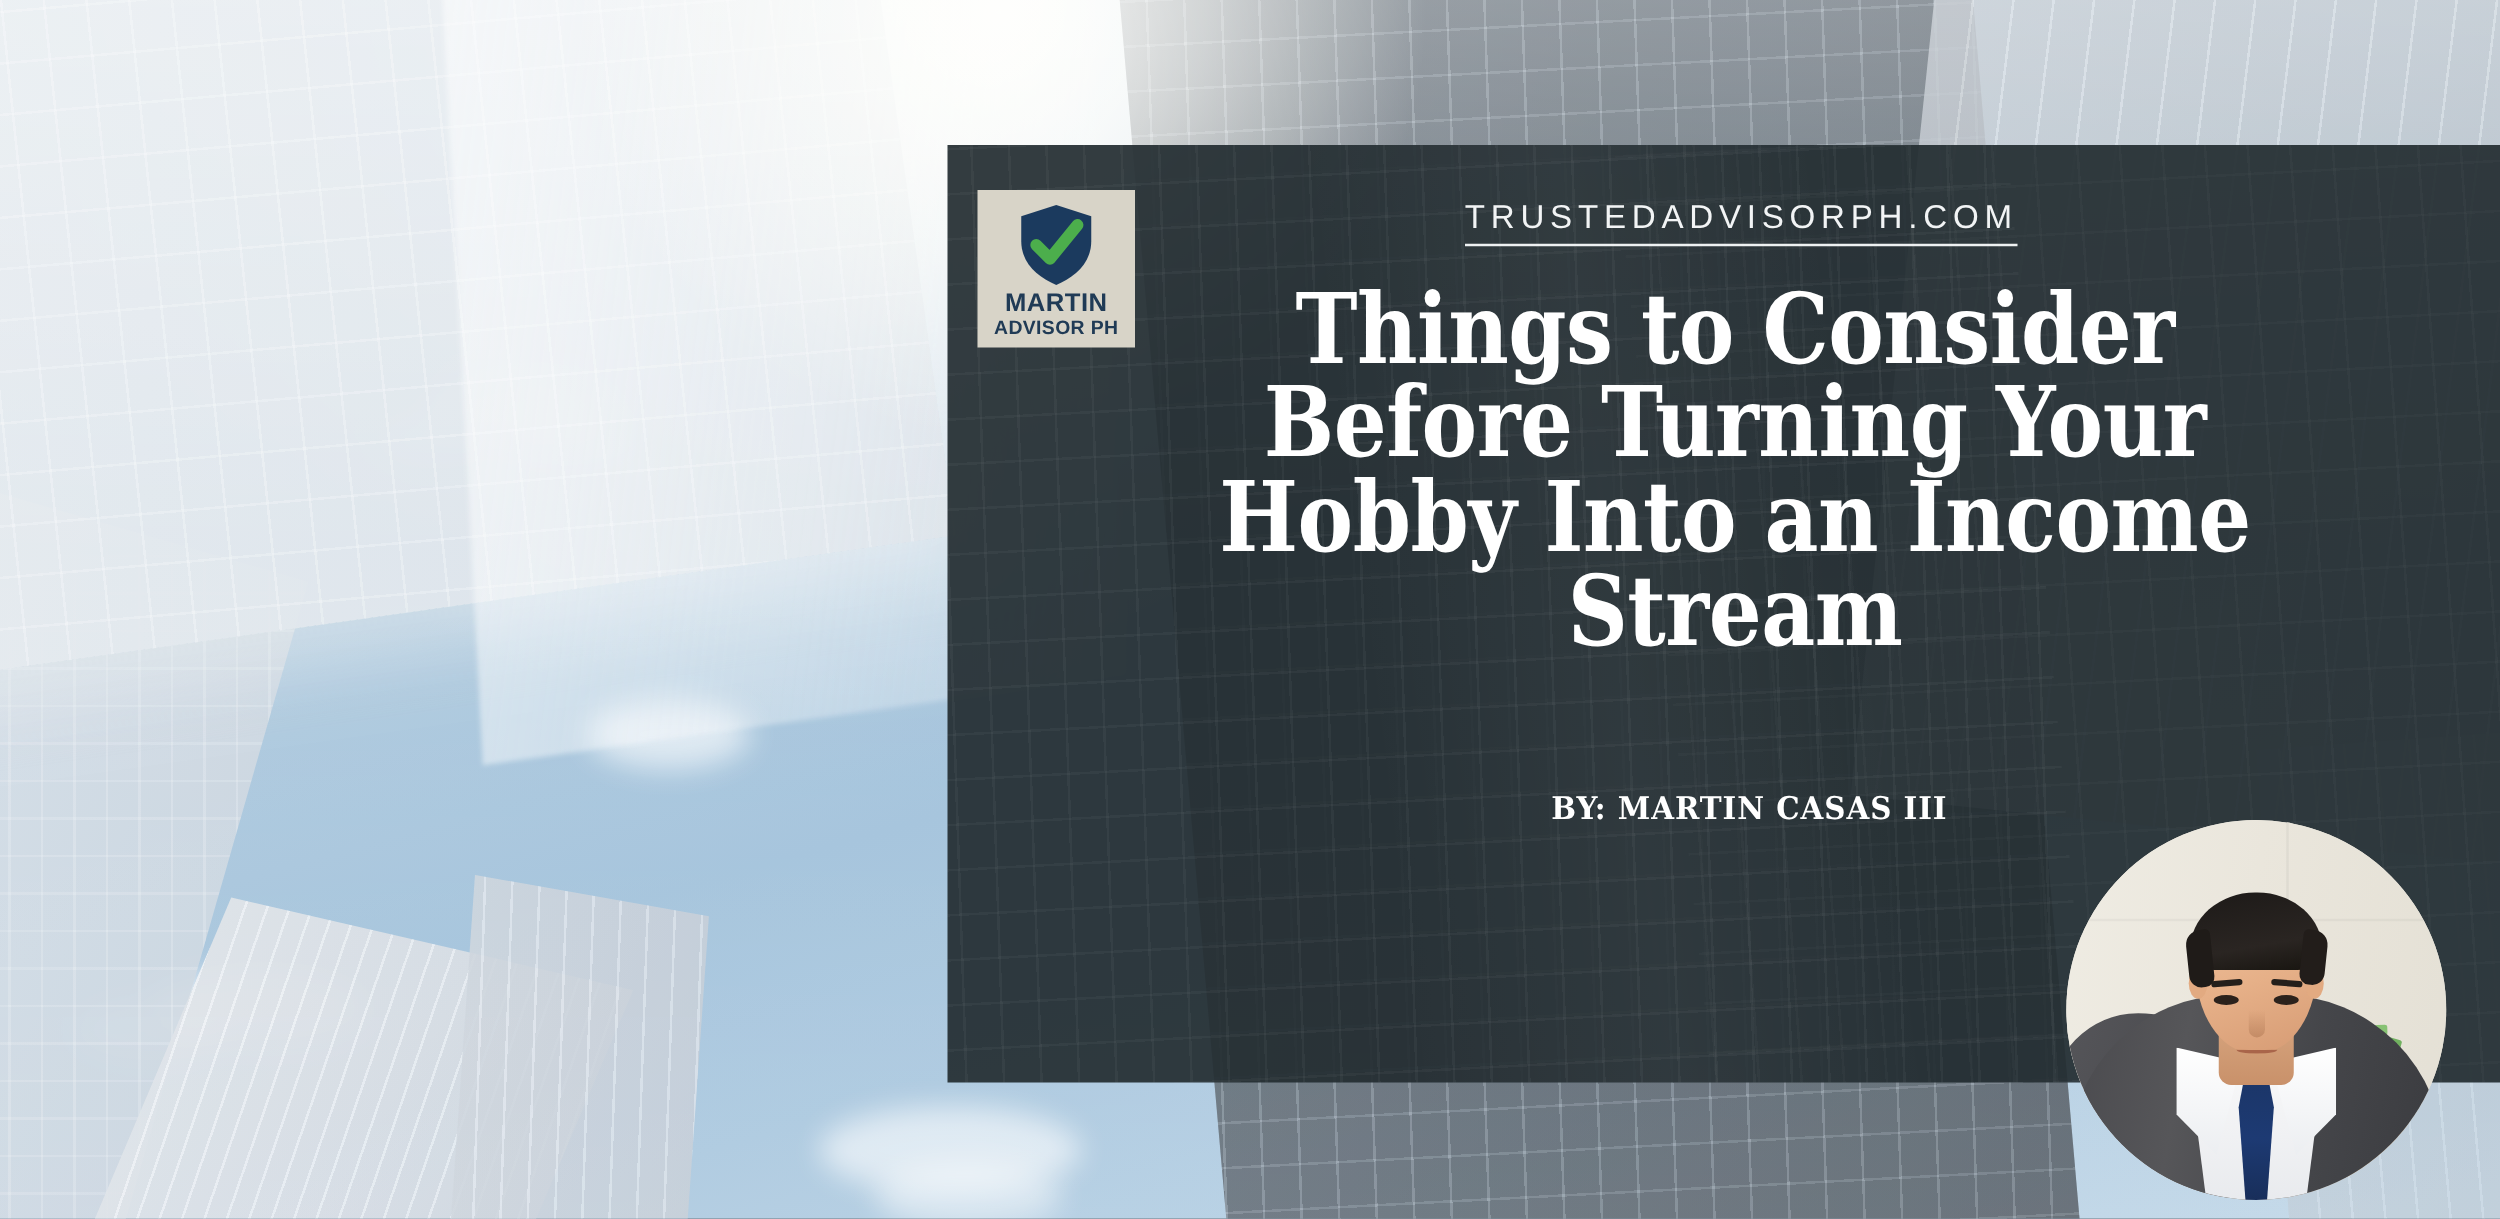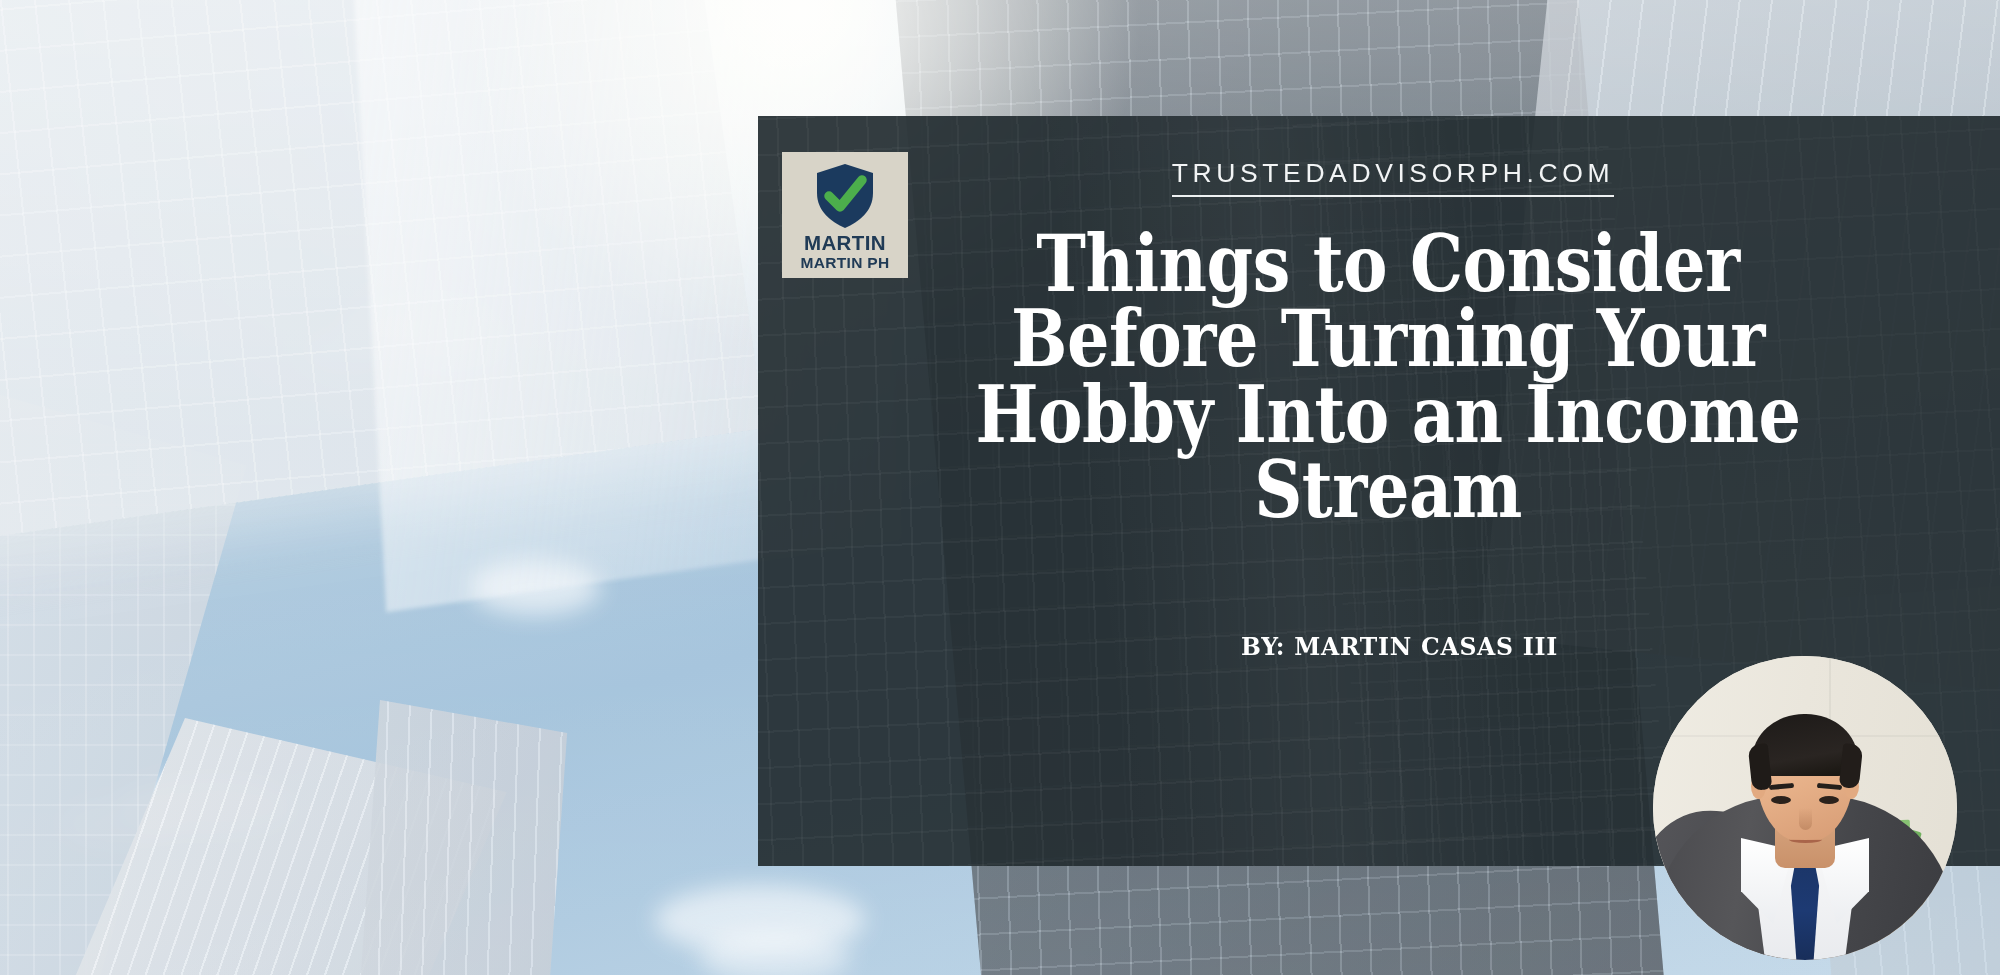--- a/index.html
+++ b/index.html
@@ -467,21 +467,21 @@
     <div class="panel-texture"></div>
     <div class="panel-texture2"></div>
     <div class="panel-sheen"></div>
 
     <div class="logo-badge">
       <svg class="logo-shield" viewBox="0 0 62 66">
         <path d="M31 1 L59 10 V30 C59 48 45 59 31 65 C17 59 3 48 3 30 V10 Z" fill="#1b3a5e"></path>
         <path d="M15 33 L26 44 L48 17" fill="none" stroke="#4cae4c" stroke-width="9.5" stroke-linecap="round" stroke-linejoin="round"></path>
       </svg>
       <div class="logo-line1">MARTIN</div>
-      <div class="logo-line2">MARTIN PH</div>
+      <div class="logo-line2">ADVISOR PH</div>
     </div>
 
     <div class="site-url">
       <span>TRUSTEDADVISORPH.COM</span>
     </div>
 
     <h1 class="headline">
       <span class="ln">Things to Consider</span>
       <span class="ln">Before Turning Your</span>
       <span class="ln">Hobby Into an Income</span>

